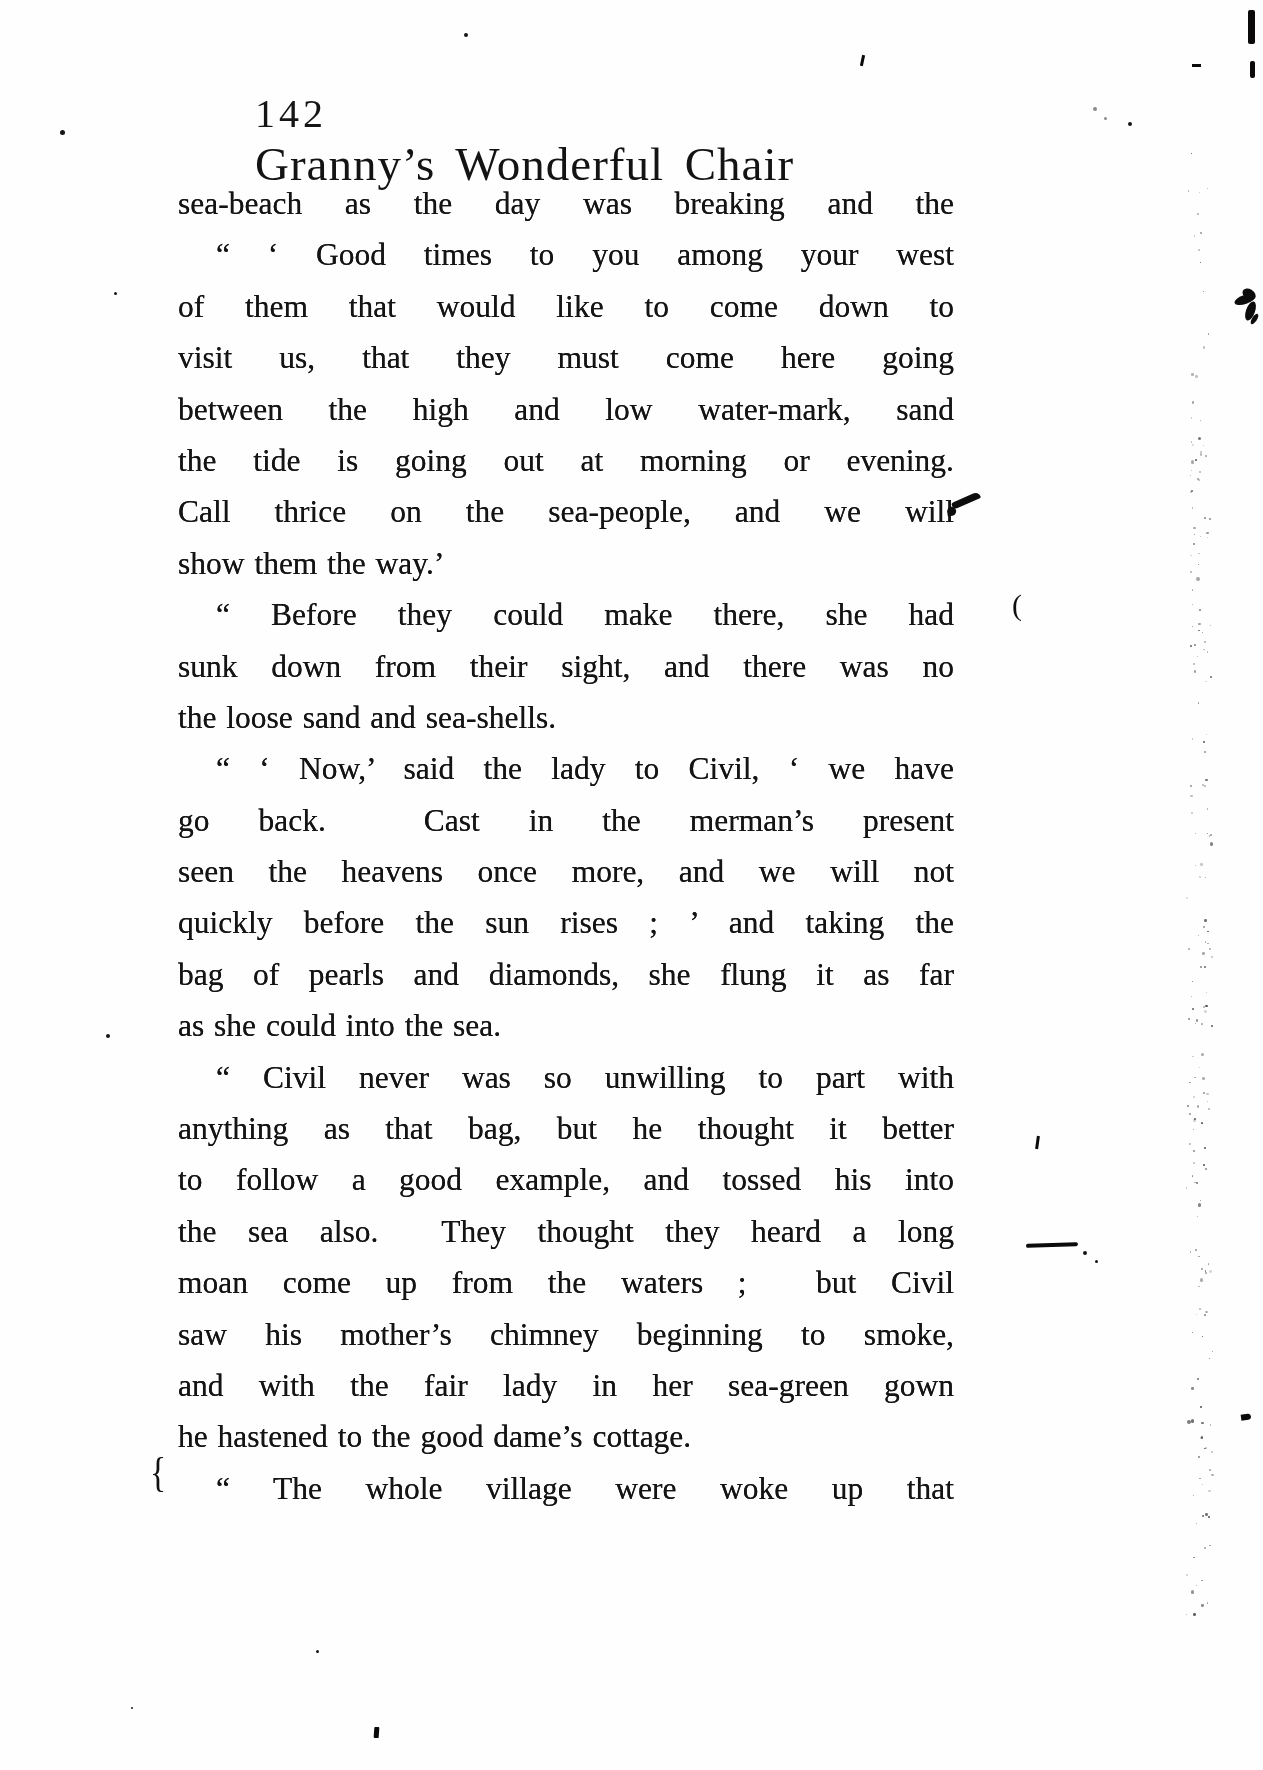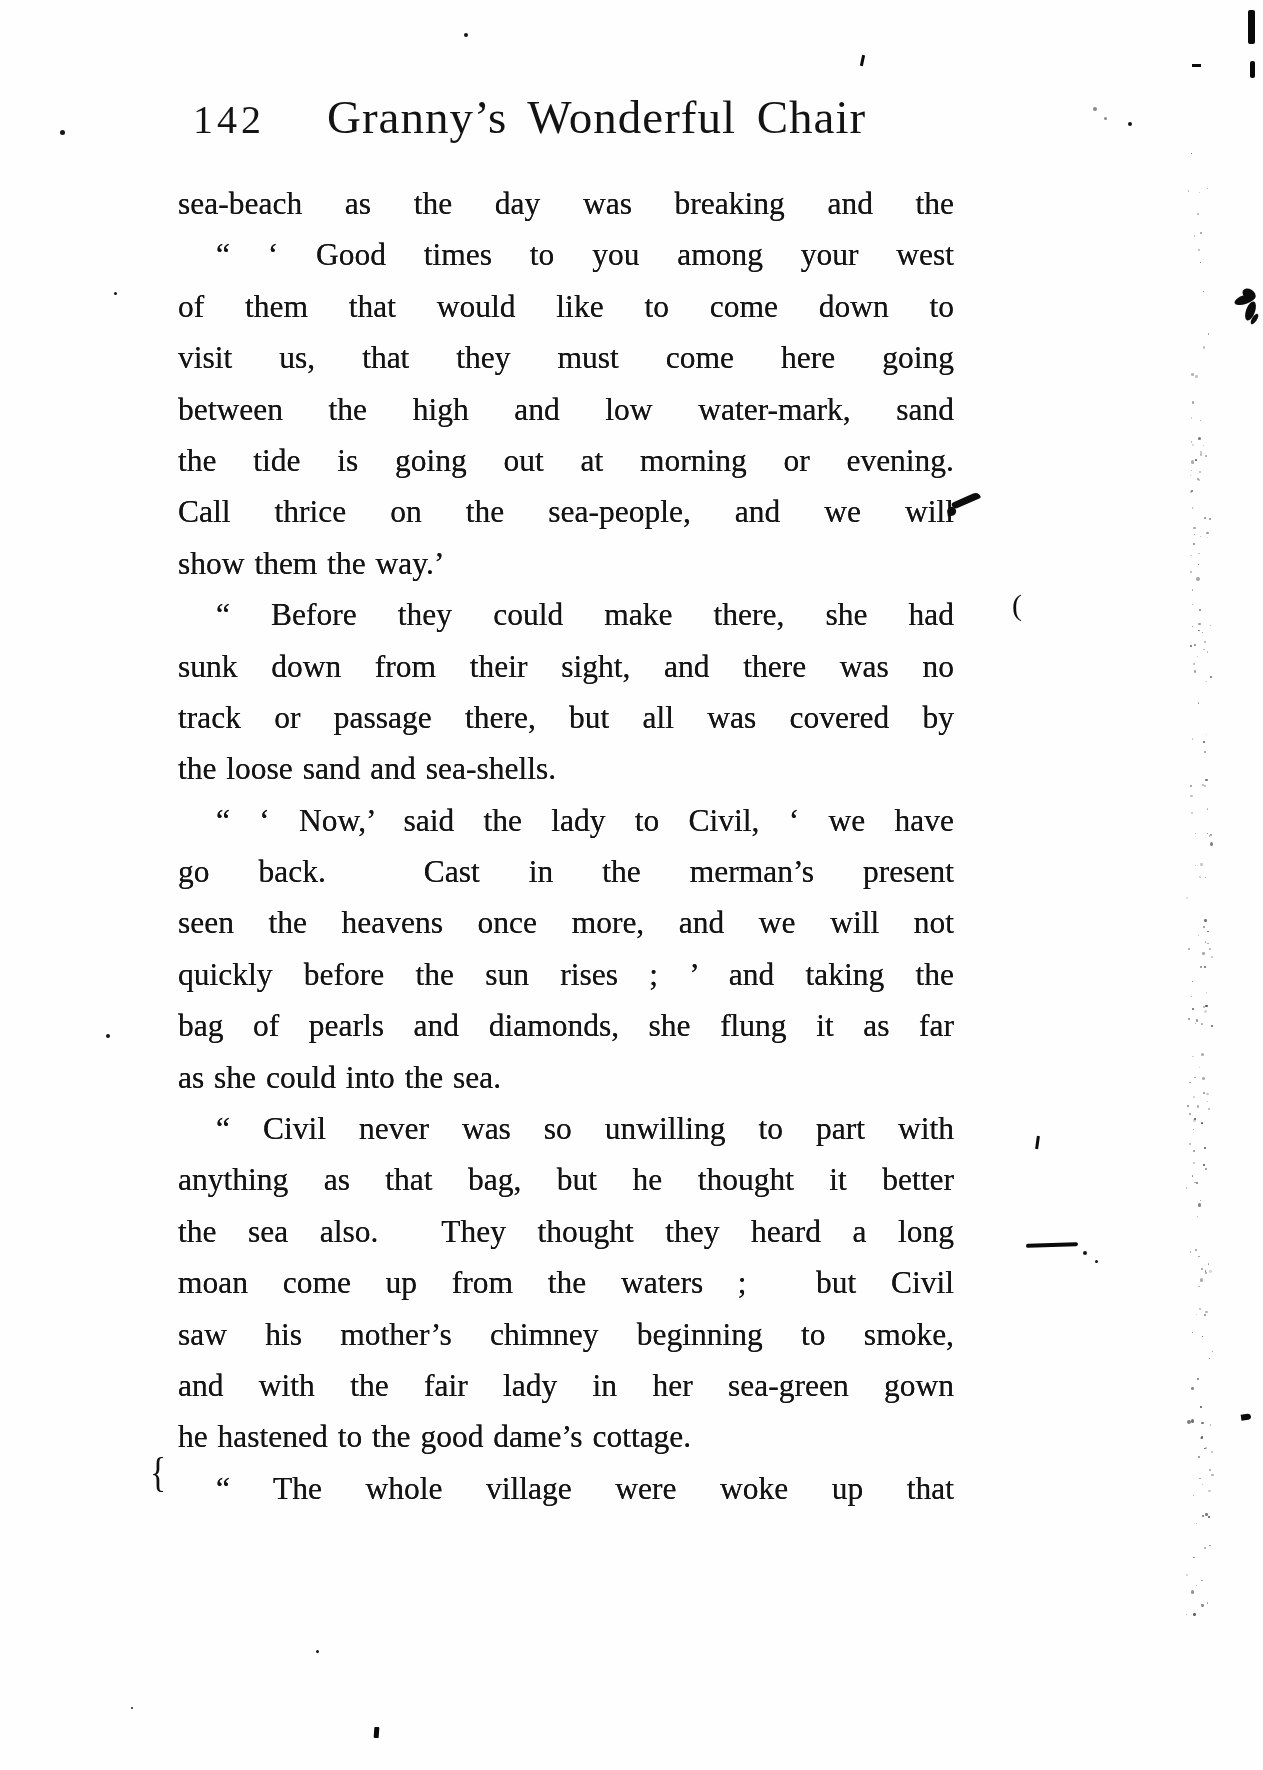--- a/index.html
+++ b/index.html
@@ -2,21 +2,21 @@
 <html><head>
 <meta charset="utf-8">
 <style>
   html,body{margin:0;padding:0;background:#e8e8e4;}
   .page{
     position:relative;width:1263px;height:1770px;background:#fefefe;
     font-family:"Liberation Serif",serif;color:#121212;overflow:hidden;
   }
   .header{
     position:absolute;left:193px;top:90px;width:760px;
-    display:flex;align-items:baseline;white-space:nowrap;
+    display:flex;align-items:baseline;white-space:nowrap;flex-direction:column;
   }
   .page-num{
     font-size:40px;letter-spacing:4px;color:#151515;
   }
   .book-title{
     font-size:47px;margin-left:62px;letter-spacing:1px;color:#131313;
     word-spacing:8px;
   }
   .text-block{
     position:absolute;left:178px;top:178px;width:776px;
@@ -62,30 +62,30 @@
       <div class="line">sea-beach as the day was breaking and the</div>
       <div class="line indent">“ ‘ Good times to you among your west</div>
       <div class="line">of them that would like to come down to</div>
       <div class="line">visit us, that they must come here going</div>
       <div class="line">between the high and low water-mark, sand</div>
       <div class="line">the tide is going out at morning or evening.</div>
       <div class="line">Call thrice on the sea-people, and we will</div>
       <div class="line nojust">show them the way.’</div>
       <div class="line indent">“ Before they could make there, she had</div>
       <div class="line">sunk down from their sight, and there was no</div>
-      <div class="line">track or passage there, but all was covered by</div>
       <div class="line nojust">the loose sand and sea-shells.</div>
       <div class="line indent">“ ‘ Now,’ said the lady to Civil, ‘ we have</div>
       <div class="line">go back. &nbsp;Cast in the merman’s present</div>
       <div class="line">seen the heavens once more, and we will not</div>
       <div class="line">quickly before the sun rises ; ’ and taking the</div>
       <div class="line">bag of pearls and diamonds, she flung it as far</div>
       <div class="line nojust">as she could into the sea.</div>
       <div class="line indent">“ Civil never was so unwilling to part with</div>
       <div class="line">anything as that bag, but he thought it better</div>
+      <div class="line">to follow a good example, and tossed his into</div>
       <div class="line">the sea also. &nbsp;They thought they heard a long</div>
       <div class="line">moan come up from the waters ; &nbsp;but Civil</div>
       <div class="line">saw his mother’s chimney beginning to smoke,</div>
       <div class="line">and with the fair lady in her sea-green gown</div>
       <div class="line nojust">he hastened to the good dame’s cottage.</div>
       <div class="line indent">“ The whole village were woke up that</div>
     </div>
 
   <div class="artifact bar" style="left:1248px;top:10px;width:7px;height:34px;border-radius:2px;"></div>
   <div class="artifact bar" style="left:1250px;top:61px;width:5px;height:17px;border-radius:2px;"></div>

